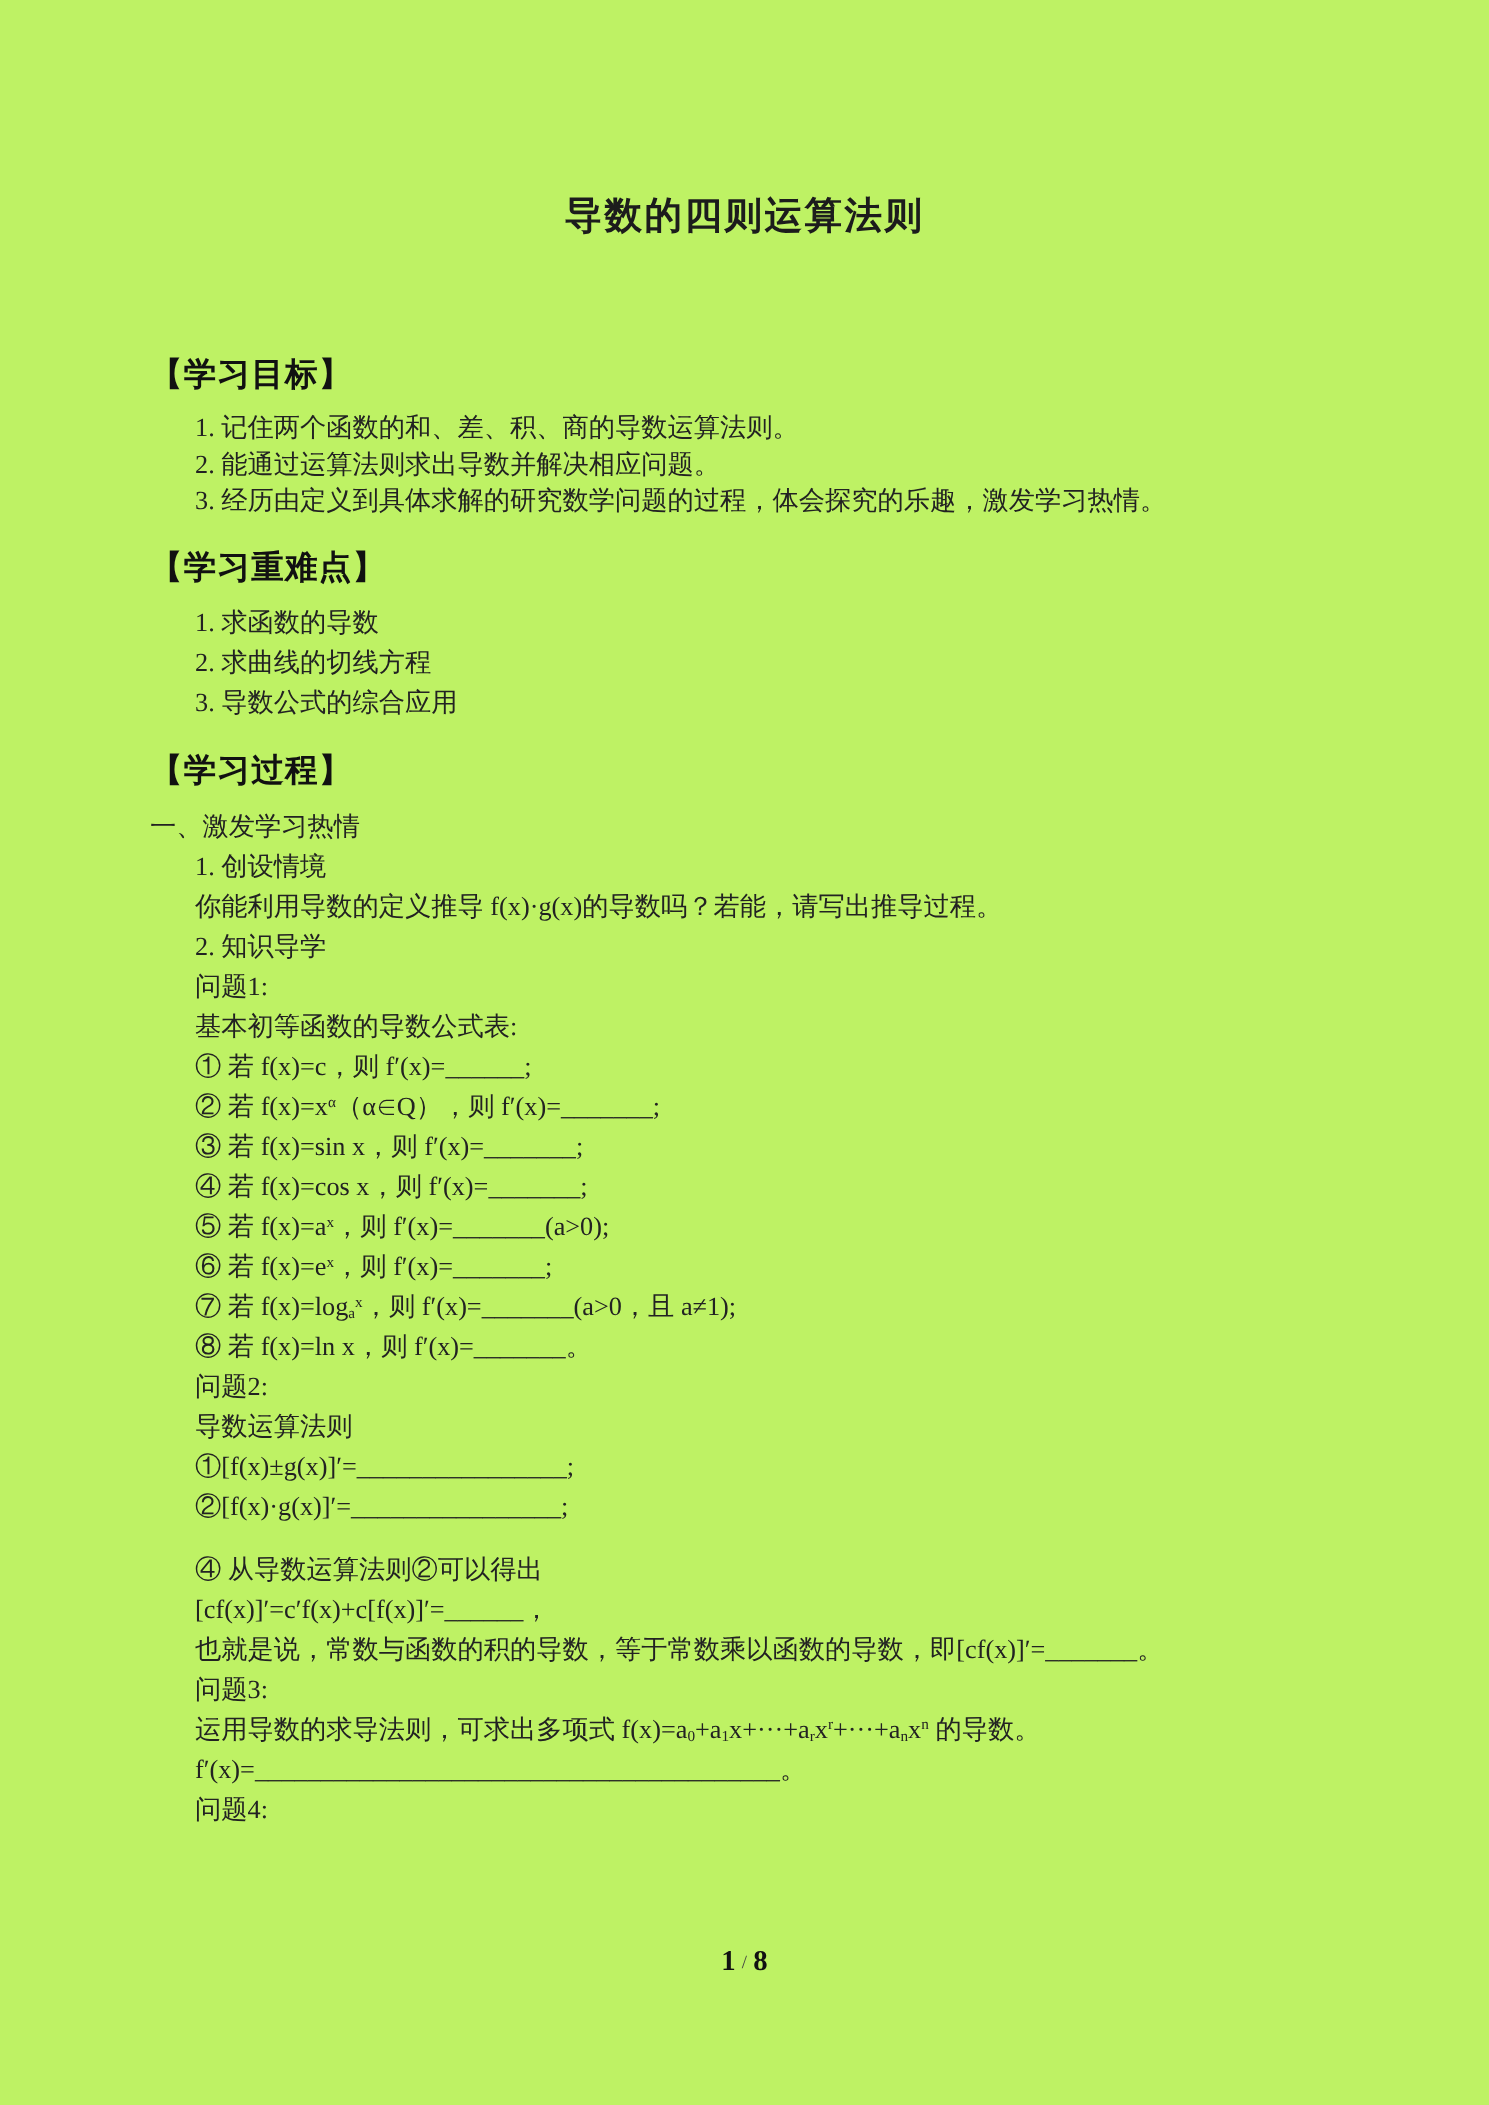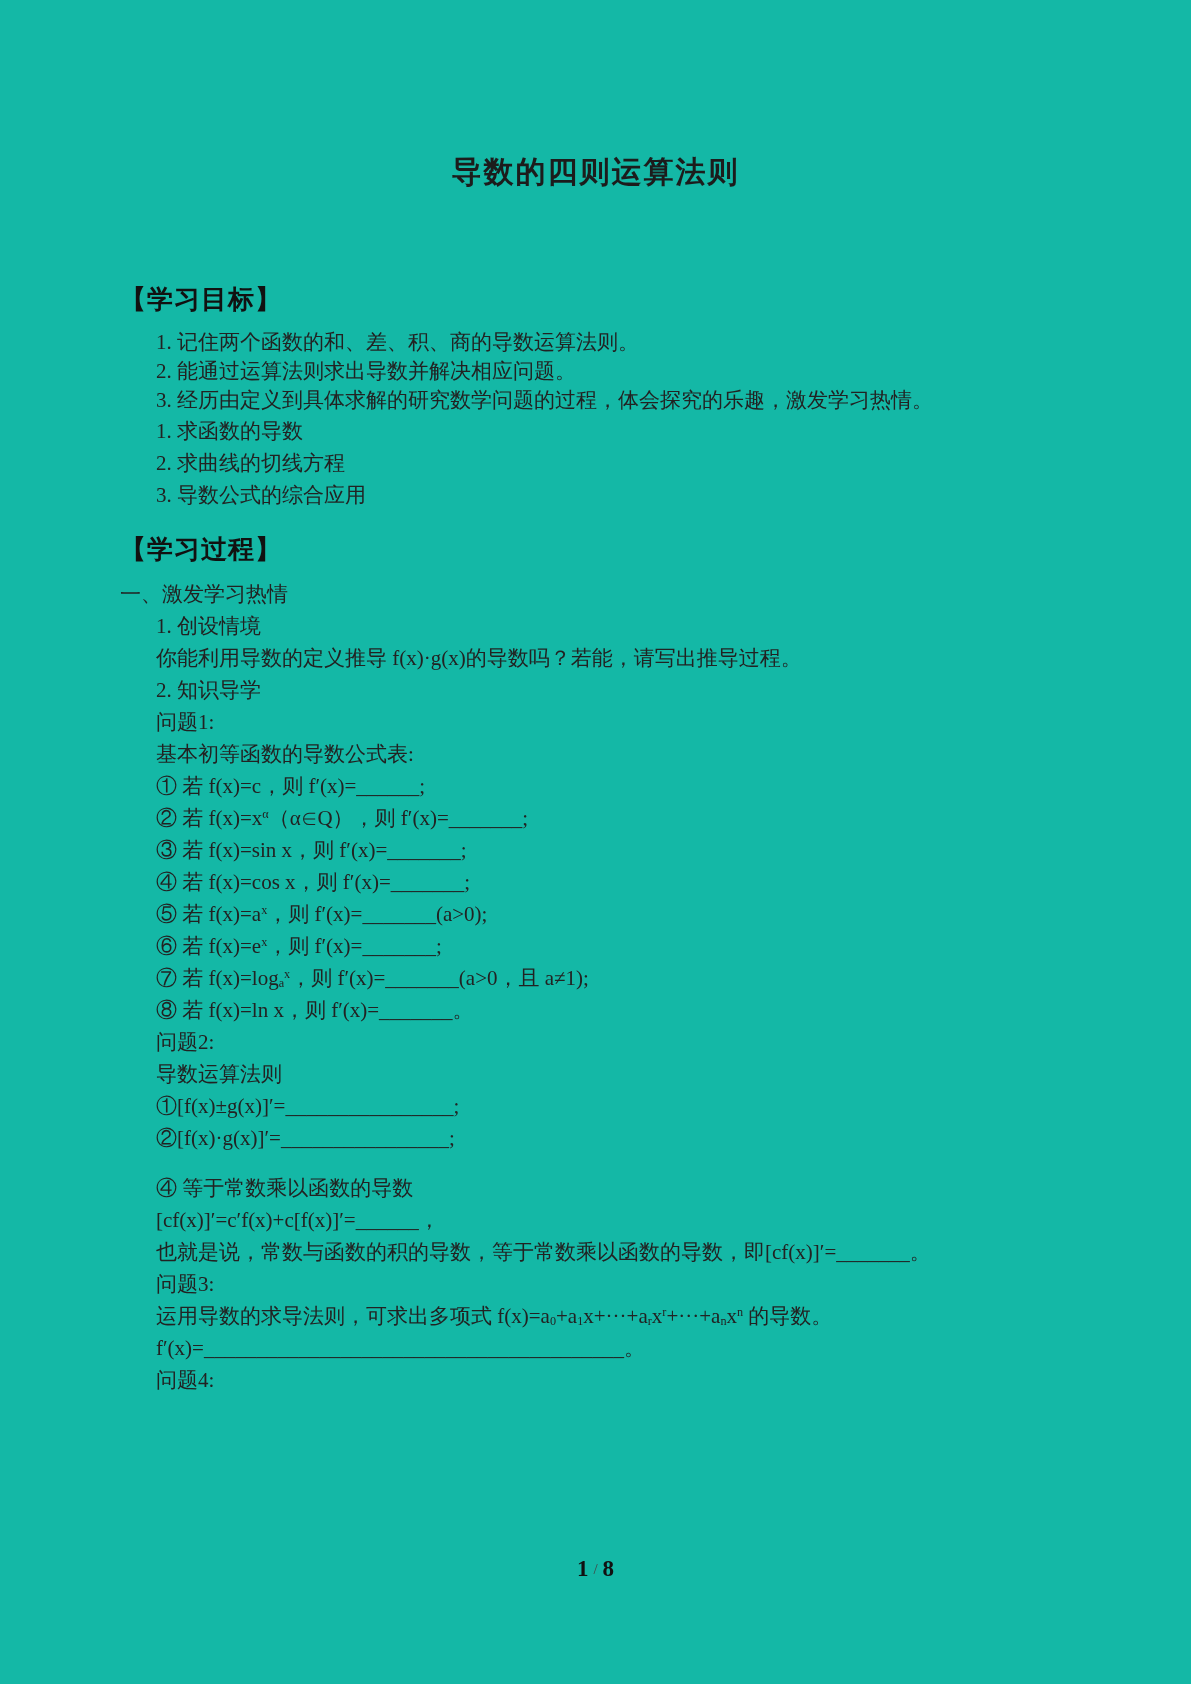--- a/index.html
+++ b/index.html
@@ -1,21 +1,21 @@
 <!DOCTYPE html>
 <html lang="zh"><head>
 <meta charset="utf-8">
 <style>
   html, body { margin: 0; padding: 0; background: #ffffff; }
   .page {
     position: relative;
     width: 1191px;
     height: 1684px;
     margin: 0 auto;
-    background: #14b8a6;
+    background: #bef264;
     color: #1c1c1c;
     font-family: "Liberation Serif", serif;
     overflow: hidden;
   }
   .doc-title {
     position: absolute;
     top: 152px;
     left: 0;
     width: 100%;
     margin: 0;
@@ -86,20 +86,21 @@
 </head>
 <body>
 
 <div class="page">
   <h1 class="doc-title">导数的四则运算法则</h1>
   <div class="content">
       <h2 class="sec-h">【学习目标】</h2>
       <div class="line tight">1. 记住两个函数的和、差、积、商的导数运算法则。</div>
       <div class="line tight">2. 能通过运算法则求出导数并解决相应问题。</div>
       <div class="line tight">3. 经历由定义到具体求解的研究数学问题的过程，体会探究的乐趣，激发学习热情。</div>
+      <h2 class="sec-h">【学习重难点】</h2>
       <div class="line">1. 求函数的导数</div>
       <div class="line">2. 求曲线的切线方程</div>
       <div class="line">3. 导数公式的综合应用</div>
       <h2 class="sec-h">【学习过程】</h2>
       <div class="line indent0">一、激发学习热情</div>
       <div class="line">1. 创设情境</div>
       <div class="line">你能利用导数的定义推导 f(x)·g(x)的导数吗？若能，请写出推导过程。</div>
       <div class="line">2. 知识导学</div>
       <div class="line">问题1:</div>
       <div class="line">基本初等函数的导数公式表:</div>
@@ -108,21 +109,21 @@
       <div class="line">③ 若 f(x)=sin x，则 f′(x)=_______;</div>
       <div class="line">④ 若 f(x)=cos x，则 f′(x)=_______;</div>
       <div class="line">⑤ 若 f(x)=a<sup>x</sup>，则 f′(x)=_______(a&gt;0);</div>
       <div class="line">⑥ 若 f(x)=e<sup>x</sup>，则 f′(x)=_______;</div>
       <div class="line">⑦ 若 f(x)=log<sub>a</sub><sup>x</sup>，则 f′(x)=_______(a&gt;0，且 a≠1);</div>
       <div class="line">⑧ 若 f(x)=ln x，则 f′(x)=_______。</div>
       <div class="line">问题2:</div>
       <div class="line">导数运算法则</div>
       <div class="line">①[f(x)±g(x)]′=________________;</div>
       <div class="line">②[f(x)·g(x)]′=________________;</div>
-      <div class="line gap">④ 等于常数乘以函数的导数</div>
+      <div class="line gap">④ 从导数运算法则②可以得出</div>
       <div class="line">[cf(x)]′=c′f(x)+c[f(x)]′=______，</div>
       <div class="line">也就是说，常数与函数的积的导数，等于常数乘以函数的导数，即[cf(x)]′=_______。</div>
       <div class="line">问题3:</div>
       <div class="line">运用导数的求导法则，可求出多项式 f(x)=a<sub>0</sub>+a<sub>1</sub>x+···+a<sub>r</sub>x<sup>r</sup>+···+a<sub>n</sub>x<sup>n</sup> 的导数。</div>
       <div class="line">f′(x)=________________________________________。</div>
       <div class="line">问题4:</div>
     </div>
   <div class="footer">
     <span>1</span><span class="sep">/</span><span>8</span>
   </div>

